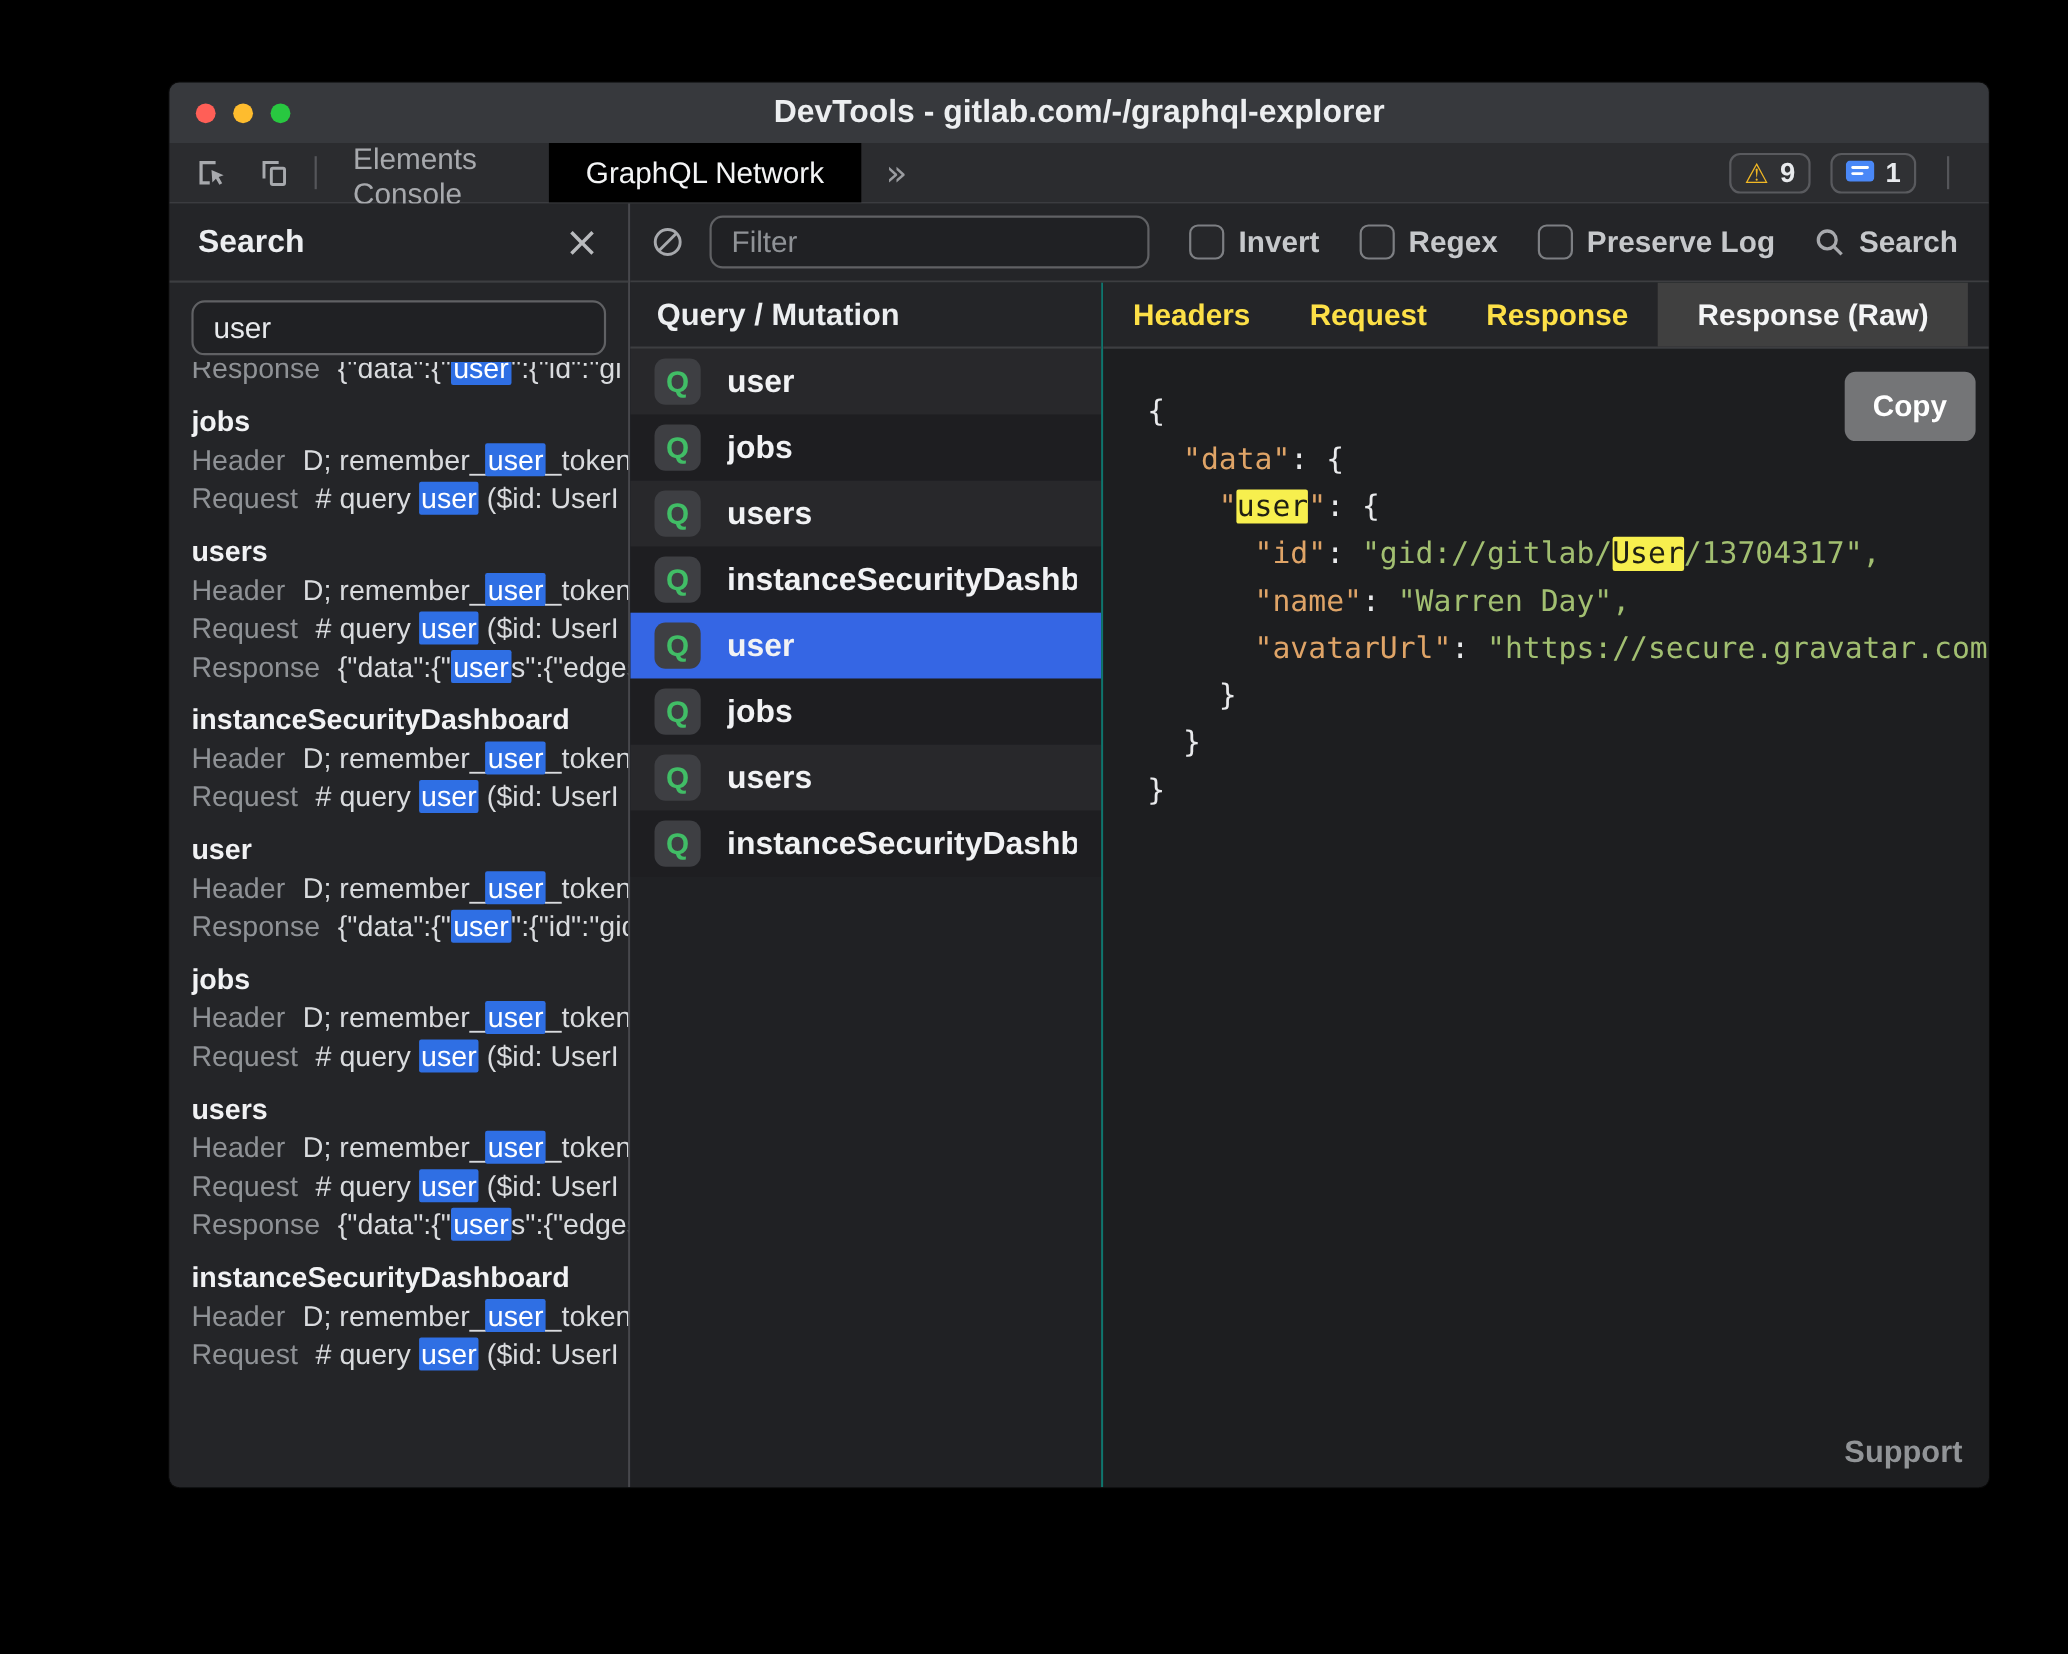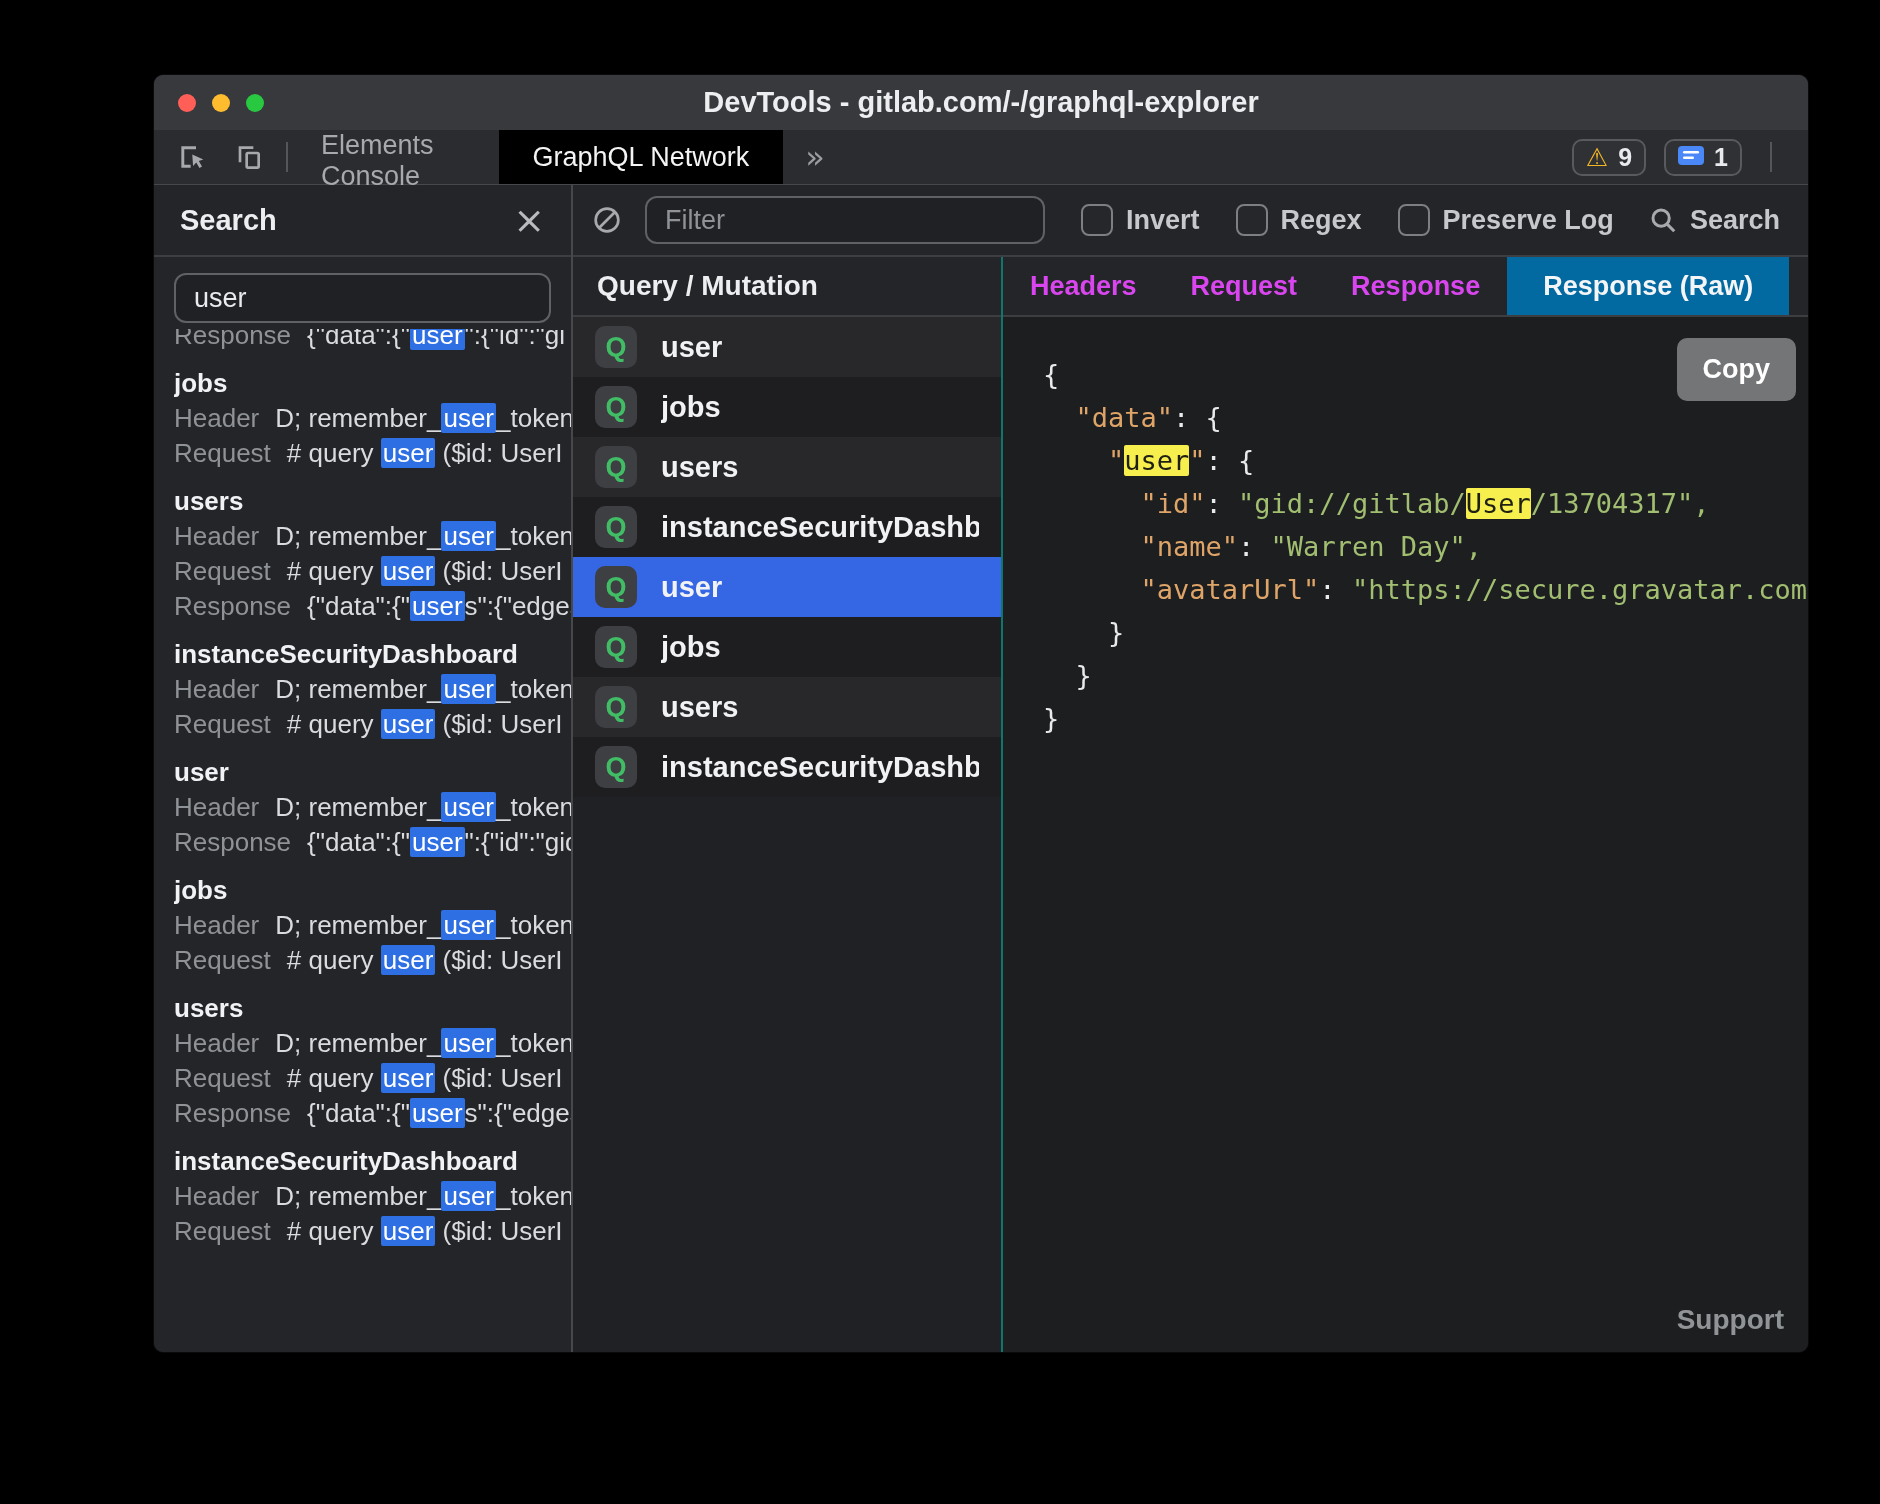--- a/index.html
+++ b/index.html
@@ -69,22 +69,22 @@
   .q-row:nth-child(odd){background:#28282b;}
   .q-row:nth-child(even){background:#1e1e21;}
   .q-row.selected{background:#3566e4;}
   .q-badge{width:42px;height:42px;flex:0 0 42px;border-radius:10px;background:#3e3f43;color:#41bd66;display:flex;
     align-items:center;justify-content:center;font-size:27px;font-weight:800;}
   .q-label{white-space:nowrap;overflow:hidden;}
 
   
   .right-panel{flex:1;display:flex;flex-direction:column;background:#1d1e20;position:relative;min-width:0;}
   .rp-tabs{height:58px;flex:0 0 58px;border-bottom:2px solid #3d3e41;background:#242528;display:flex;align-items:stretch;}
-  .rp-tab{display:flex;align-items:center;padding:0 27px;color:#d946ef;font-size:27px;font-weight:700;white-space:nowrap;}
-  .rp-tab.active{background:#0369a1;color:#f4f5f6;padding:0 36px;}
+  .rp-tab{display:flex;align-items:center;padding:0 27px;color:#fde047;font-size:27px;font-weight:700;white-space:nowrap;}
+  .rp-tab.active{background:#404040;color:#f4f5f6;padding:0 36px;}
   .rp-close{margin-left:auto;display:flex;align-items:center;padding:0 24px;}
   .json-area{flex:1;position:relative;padding:36px 0 0 40px;overflow:hidden;font-family:"DejaVu Sans Mono",monospace;
     font-size:27px;line-height:43px;}
   .j-line{white-space:pre;overflow:hidden;}
   .j-p{color:#e9eaec;}
   .j-k{color:#dfa467;}
   .j-s{color:#a2bf71;}
   .j-hl{background:#f7ef4e;color:#1f2014;border-radius:2px;}
   .copy-btn{position:absolute;top:21px;right:12px;background:#747577;color:#fff;font-family:"Liberation Sans",sans-serif;
     font-size:27px;font-weight:700;padding:10px 26px;border-radius:10px;cursor:default;}

